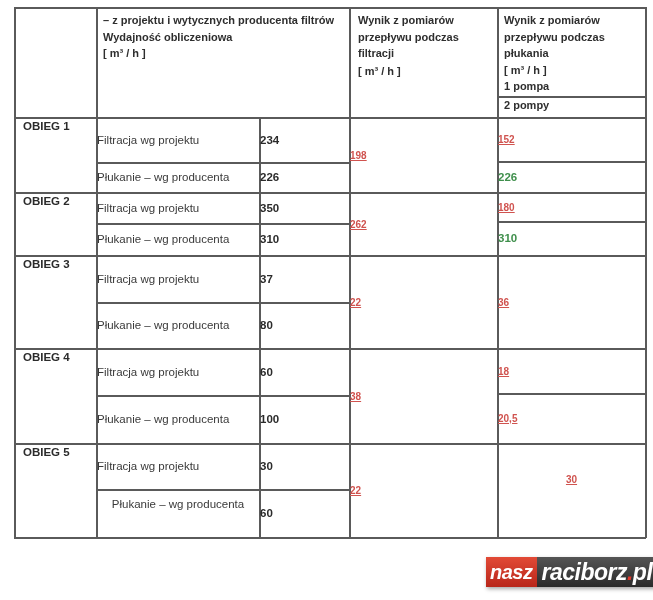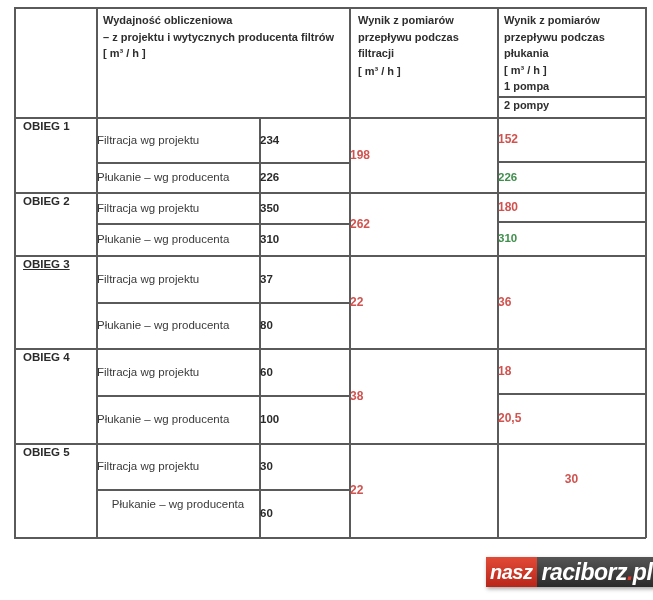--- a/index.html
+++ b/index.html
@@ -63,22 +63,23 @@
     color: #3a3a3a;
   }
   .num {
     font-weight: bold;
     font-size: 11.5px;
     color: #2b2b2b;
     border-radius: 14px;
   }
   .red {
     font-weight: bold;
-    font-size: 12px;
+    font-size: 10px;
     color: #d0534f;
+    text-decoration: underline;
   }
   .green {
     font-weight: bold;
     font-size: 11.5px;
     color: #3f8f4c;
   }
 
   
   .logo {
     position: absolute;
@@ -141,22 +142,22 @@
   <div class="hline" style="left:14px; top:537px; width:632px;"></div>
 
   <div class="vline" style="left:14px; top:7px; height:531px;"></div>
   <div class="vline" style="left:96px; top:7px; height:531px;"></div>
   <div class="vline" style="left:259px; top:117px; height:421px;"></div>
   <div class="vline" style="left:349px; top:7px; height:531px;"></div>
   <div class="vline" style="left:497px; top:7px; height:531px;"></div>
   <div class="vline" style="left:645px; top:7px; height:531px;"></div>
 
   <div class="cell hdr" style="left:97px; top:12px; width:252px; height:100px; padding-left:6px;">
+    <div>– z projektu i wytycznych producenta filtrów</div>
     <div>Wydajność obliczeniowa</div>
-    <div>– z projektu i wytycznych producenta filtrów</div>
     <div>[ m³ / h ]</div>
   </div>
 
   <div class="cell hdr" style="left:350px; top:12px; width:147px; height:100px; padding-left:8px;">
     <div>Wynik z pomiarów</div>
     <div>przepływu podczas</div>
     <div>filtracji</div>
     <div style="margin-top:1px;">[ m³ / h ]</div>
   </div>
 
@@ -214,21 +215,21 @@
   <div class="cell center red" style="left:350px; top:193px; width:147px; height:62px;">
     <span>262</span>
   </div>
   <div class="cell center red" style="left:498px; top:193px; width:147px; height:28px;">
     <span>180</span>
   </div>
   <div class="cell center green" style="left:498px; top:222px; width:147px; height:33px;">
     <span>310</span>
   </div>
 
-  <div class="cell leftmid obieg" style="left:15px; top:256px; width:81px; height:92px;text-decoration:underline;">
+  <div class="cell leftmid obieg" style="left:15px; top:256px; width:81px; height:92px;">
     <span>OBIEG 3</span>
   </div>
   <div class="cell center label" style="left:97px; top:256px; width:162px; height:46px;">
     <span>Filtracja wg projektu</span>
   </div>
   <div class="cell center num" style="left:260px; top:256px; width:89px; height:46px;">
     <span>37</span>
   </div>
   <div class="cell center label" style="left:97px; top:303px; width:162px; height:45px;">
     <span>Płukanie – wg producenta</span>

